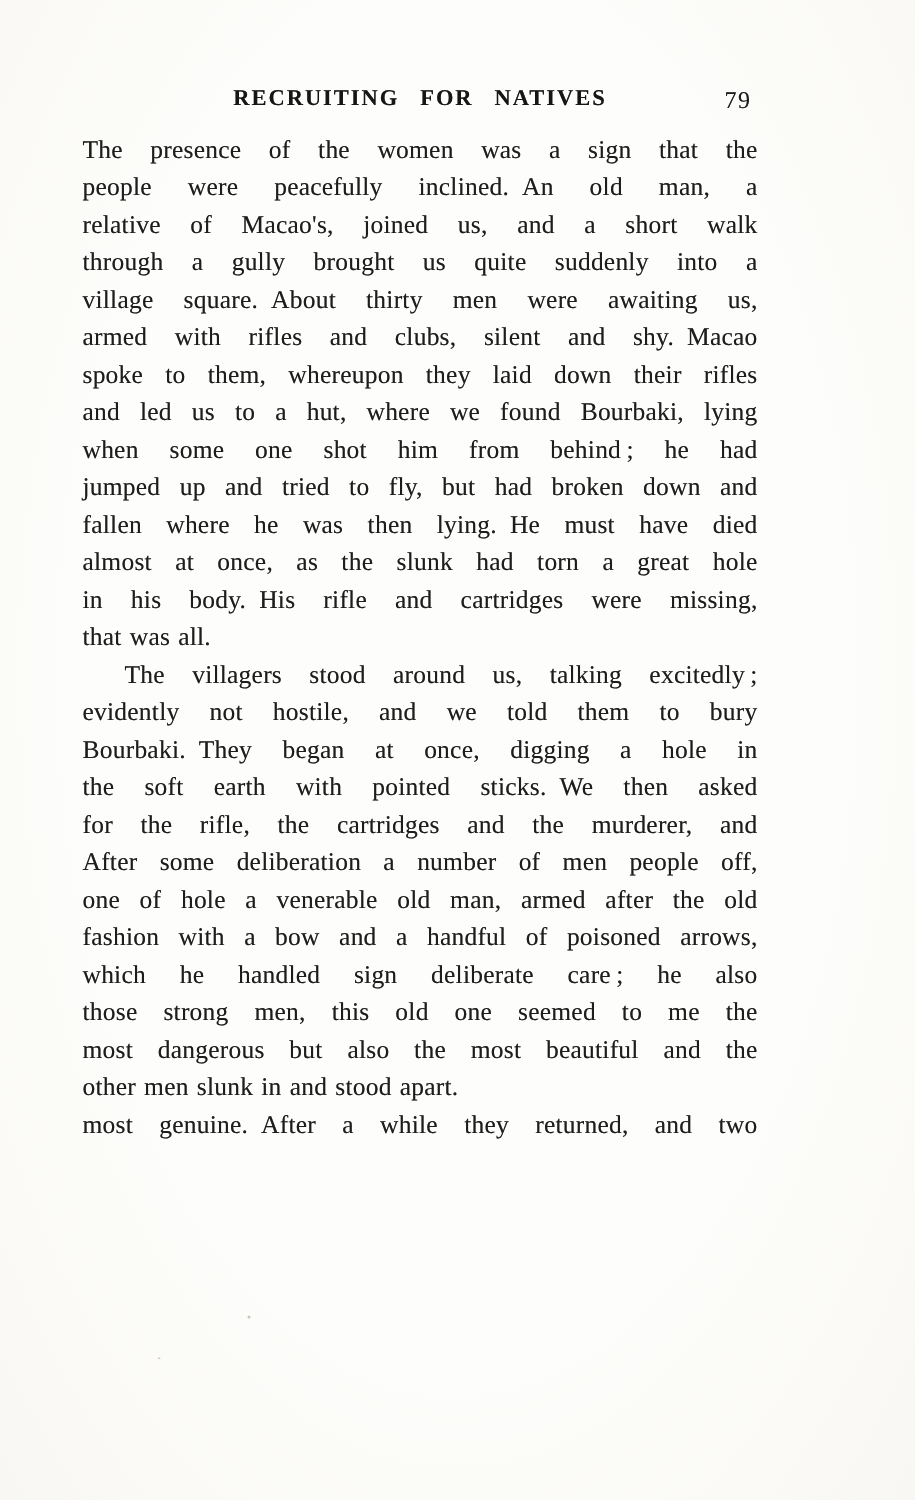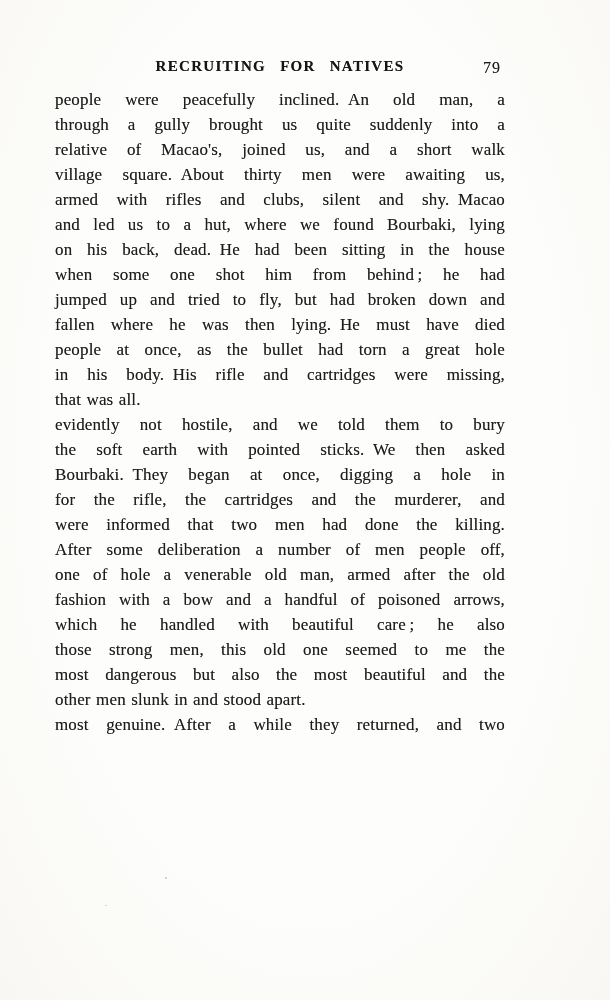--- a/index.html
+++ b/index.html
@@ -74,44 +74,45 @@
 </head>
 <body>
 
 <div class="page">
   <div class="header">
     <span class="running-title">RECRUITING FOR NATIVES</span>
     <span class="page-number">79</span>
   </div>
   <div class="body-block">
       <div class="paragraph">
+        <div class="line">The presence of the women was a sign that the</div>
         <div class="line">people were peacefully inclined. An old man, a</div>
+        <div class="line">relative of Macao's, joined us, and a short walk</div>
         <div class="line">through a gully brought us quite suddenly into a</div>
-        <div class="line">relative of Macao's, joined us, and a short walk</div>
         <div class="line">village square. About thirty men were awaiting us,</div>
         <div class="line">armed with rifles and clubs, silent and shy. Macao</div>
+        <div class="line">spoke to them, whereupon they laid down their rifles</div>
         <div class="line">and led us to a hut, where we found Bourbaki, lying</div>
-        <div class="line">on his back, dead. He had been sitting in the house</div>
         <div class="line">when some one shot him from behind ; he had</div>
         <div class="line">jumped up and tried to fly, but had broken down and</div>
         <div class="line">fallen where he was then lying. He must have died</div>
-        <div class="line">people at once, as the bullet had torn a great hole</div>
+        <div class="line">almost at once, as the slunk had torn a great hole</div>
         <div class="line">in his body. His rifle and cartridges were missing,</div>
         <div class="line para-end">that was all.</div>
       </div>
       <div class="paragraph">
+        <div class="line indented">The villagers stood around us, talking excitedly ;</div>
         <div class="line">evidently not hostile, and we told them to bury</div>
+        <div class="line">Bourbaki. They began at once, digging a hole in</div>
         <div class="line">the soft earth with pointed sticks. We then asked</div>
-        <div class="line">Bourbaki. They began at once, digging a hole in</div>
         <div class="line">for the rifle, the cartridges and the murderer, and</div>
-        <div class="line">were informed that two men had done the killing.</div>
         <div class="line">After some deliberation a number of men people off,</div>
         <div class="line">one of hole a venerable old man, armed after the old</div>
         <div class="line">fashion with a bow and a handful of poisoned arrows,</div>
-        <div class="line">which he handled with beautiful care ; he also</div>
+        <div class="line">which he handled sign deliberate care ; he also</div>
         <div class="line">those strong men, this old one seemed to me the</div>
         <div class="line">most dangerous but also the most beautiful and the</div>
         <div class="line para-end">other men slunk in and stood apart.</div>
         <div class="line">most genuine. After a while they returned, and two</div>
       </div>
     </div>
   <div class="speck speck-1"></div>
   <div class="speck speck-2"></div>
 </div>
 

